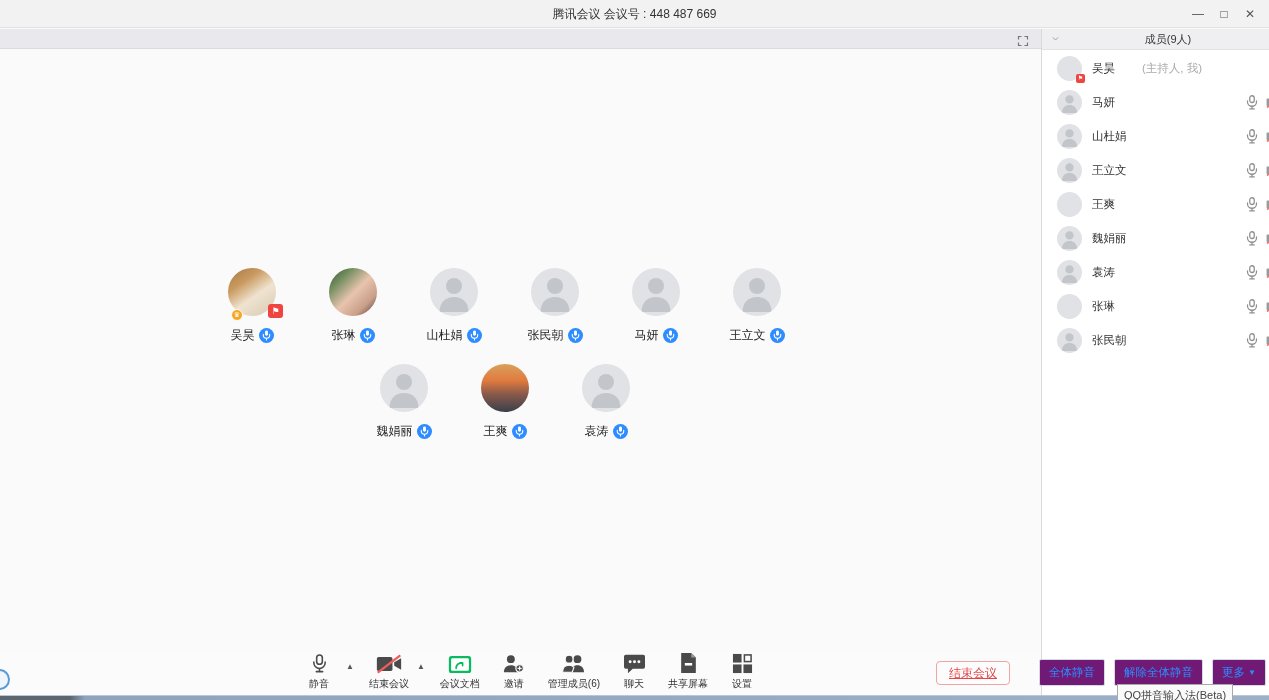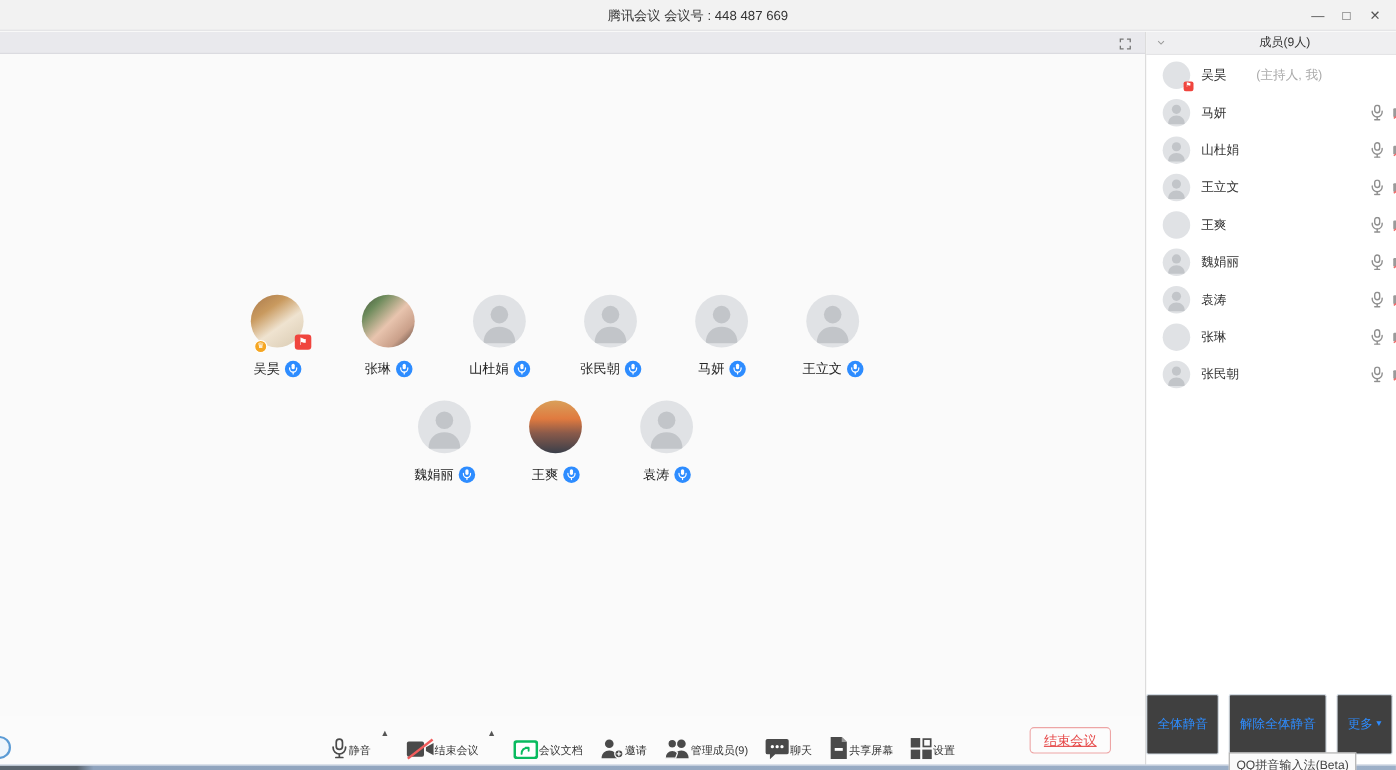--- a/index.html
+++ b/index.html
@@ -30,41 +30,41 @@
   .av-ph { background:#e0e2e5; }
   .badge-flag { position:absolute; right:-7px; bottom:-2px; width:15px; height:14px; background:#f0453e; color:#fff; border-radius:3px; font-size:9px; line-height:14px; text-align:center; }
   .badge-crown { position:absolute; left:3px; bottom:-5px; width:12px; height:12px; background:#f5a623; border:1px solid #fff; border-radius:50%; color:#fff; font-size:7px; line-height:10px; text-align:center; }
   .pname-row { margin-top:11px; display:flex; align-items:center; gap:4px; }
   .pname { font-size:12px; color:#262626; white-space:nowrap; }
   .mic-badge { width:15px; height:15px; border-radius:50%; background:#2d8cff; display:inline-flex; align-items:center; justify-content:center; cursor:pointer; flex:none; }
 
   
   .toolbar { position:absolute; left:0; right:0; bottom:0; height:44px; background:#fbfbfb; }
   .tb-items { position:absolute; left:300px; bottom:4px; display:flex; align-items:flex-end; gap:15px; }
-  .tb-item { display:flex; align-items:center; min-width:38px; cursor:pointer; }
+  .tb-item { display:flex; flex-direction:column; align-items:center; min-width:38px; cursor:pointer; }
   .tb-icon { height:22px; display:flex; align-items:flex-end; justify-content:center; }
   .tb-label { font-size:10px; color:#333; margin-top:3px; white-space:nowrap; }
   .tb-caret { font-size:8px; color:#555; margin-bottom:20px; margin-left:-7px; cursor:pointer; }
   .end-btn { position:absolute; right:31px; bottom:10px; height:24px; padding:2px 12px; color:#e54545; border:1px solid #eda5a5; background:#fcfcfc; border-radius:4px; font-size:12px; cursor:pointer; font-family:inherit;text-decoration:underline; }
 
   
   .sidebar { position:absolute; top:29px; left:1041px; width:253px; bottom:5px; background:#fff; border-left:1px solid #d9d9d9; }
   .sb-header { height:21px; background:#efeff1; border-bottom:1px solid #e4e4e6; text-align:center; font-size:11px; color:#333; line-height:21px; position:relative; }
   .chev { position:absolute; left:9px; top:5px; cursor:pointer; line-height:0; }
   .member-list { position:absolute; top:22px; left:0; right:0; bottom:46px; overflow:hidden; }
   .member-row { height:34px; display:flex; align-items:center; padding:0 12px 0 15px; cursor:pointer; }
   .m-avatar { width:25px; height:25px; border-radius:50%; position:relative; flex:none; background:#e0e2e5; }
   .m-avatar svg.sil { width:100%; height:100%; border-radius:50%; display:block; }
   .m-flag { position:absolute; right:-3px; bottom:-2px; width:9px; height:9px; background:#f0453e; border-radius:2px; color:#fff; font-size:6px; line-height:9px; text-align:center; }
   .m-name { margin-left:10px; font-size:11.5px; color:#333; white-space:nowrap; }
   .m-suffix { font-size:11.5px; color:#aaa; white-space:nowrap;margin-left:27px; }
   .m-icons { margin-left:auto; display:flex; gap:8px; align-items:center; }
   .m-icons > span { display:inline-flex; cursor:pointer; }
   .sb-footer { position:absolute; bottom:9px; right:28px; display:flex; gap:9px; }
-  .sb-footer button { font-size:11.5px; color:#2d8cff; background:#404040; border:1px solid #d2dae2; border-radius:2px; padding:19px 9px; cursor:pointer; white-space:nowrap; font-family:Liberation Mono, monospace; display:flex; align-items:center; gap:3px; }
+  .sb-footer button { font-size:11.5px; color:#2d8cff; background:#701a75; border:1px solid #d2dae2; border-radius:2px; padding:5px 9px; cursor:pointer; white-space:nowrap; font-family:Liberation Sans, sans-serif; display:flex; align-items:center; gap:3px; }
   .caret-down { font-size:8px; color:#2d8cff; }
 
   
   .taskbar-strip { position:absolute; left:0; right:0; bottom:0; height:5px; z-index:4;
     background:linear-gradient(90deg,#5c6670 0,#5c6670 70px,#8fa3bd 85px,#9db0c8 100%);
     border-top:1px solid #b9c6d8; }
   .edge-bubble { position:absolute; left:-11px; top:669px; width:21px; height:21px; border-radius:50%; border:2px solid #5b9bd5; background:#eef5fc; z-index:4; cursor:pointer; }
   .ime-tooltip { position:absolute; left:1117px; top:684px; height:22px; padding:3px 6px 0 6px; background:#fafafa; border:1px solid #a9a9a9; font-size:11px; color:#444; z-index:5; white-space:nowrap; }
 </style>
 </head>
@@ -326,21 +326,21 @@
     </div>
           <div class="tb-item">
       <div class="tb-icon">
               <svg width="25" height="21" viewBox="0 0 28 24">
                 <circle cx="18.5" cy="7" r="4.5" fill="#4a4a4a"></circle>
                 <path d="M11 22c0-5 3.3-8 7.5-8s7.5 3 7.5 8z" fill="#4a4a4a"></path>
                 <circle cx="9" cy="7" r="4.5" fill="#4a4a4a" stroke="#fbfbfb" stroke-width="1.3"></circle>
                 <path d="M1.5 22c0-5 3.3-8 7.5-8 2.3 0 4.2.9 5.5 2.4l-2 5.6z" fill="#4a4a4a" stroke="#fbfbfb" stroke-width="1.3"></path>
               </svg>
             </div>
-      <div class="tb-label">管理成员(9)</div>
+      <div class="tb-label">管理成员(6)</div>
     </div>
           <div class="tb-item">
       <div class="tb-icon">
               <svg width="23" height="21" viewBox="0 0 26 24">
                 <path d="M3 2h20a2 2 0 0 1 2 2v12a2 2 0 0 1-2 2H11l-5.5 5v-5H3a2 2 0 0 1-2-2V4a2 2 0 0 1 2-2z" fill="#4a4a4a"></path>
                 <circle cx="8" cy="10" r="1.7" fill="#fff"></circle>
                 <circle cx="13" cy="10" r="1.7" fill="#fff"></circle>
                 <circle cx="18" cy="10" r="1.7" fill="#fff"></circle>
               </svg>
             </div>

